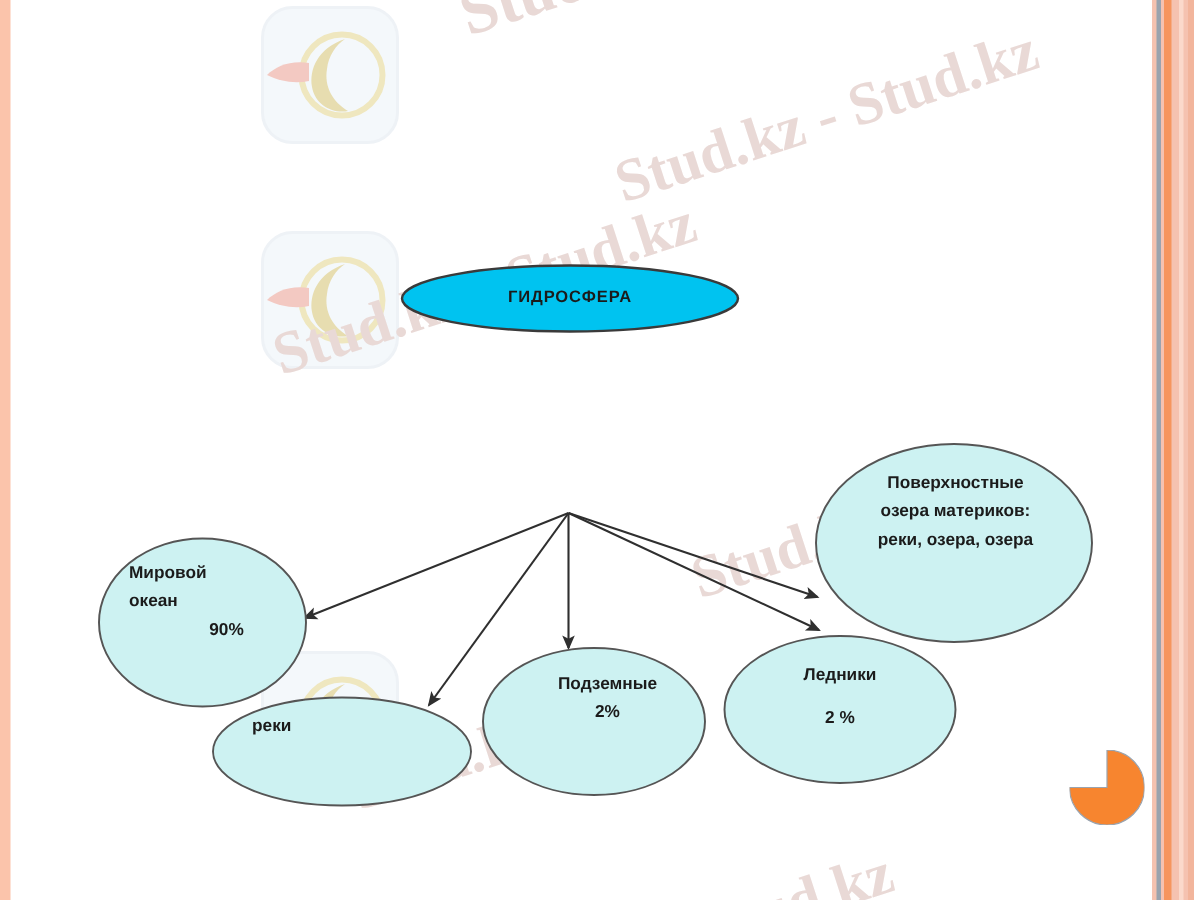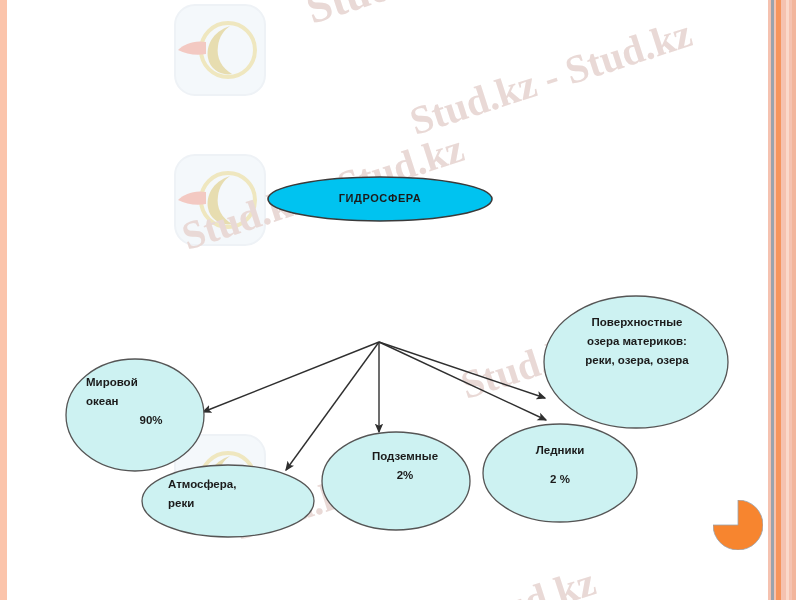--- a/index.html
+++ b/index.html
@@ -171,21 +171,20 @@
 
   <div class="node-label" id="label-hydrosphere" style="left:290px; top:192px; width:180px;">ГИДРОСФЕРА</div>
 
   <div class="node-label leaf-label left-align" style="left:86px; top:373px; width:120px;">
     <div>Мировой</div>
     <div>океан</div>
     <div style="text-align:center; padding-left:10px;">90%</div>
   </div>
 
   <div class="node-label leaf-label left-align" style="left:168px; top:475px; width:150px;">
-    <div>Атмосфера,</div>
     <div>реки</div>
   </div>
 
   <div class="node-label leaf-label" style="left:340px; top:447px; width:130px;">
     <div>Подземные</div>
     <div>2%</div>
   </div>
 
   <div class="node-label leaf-label" style="left:495px; top:441px; width:130px;">
     <div>Ледники</div>

